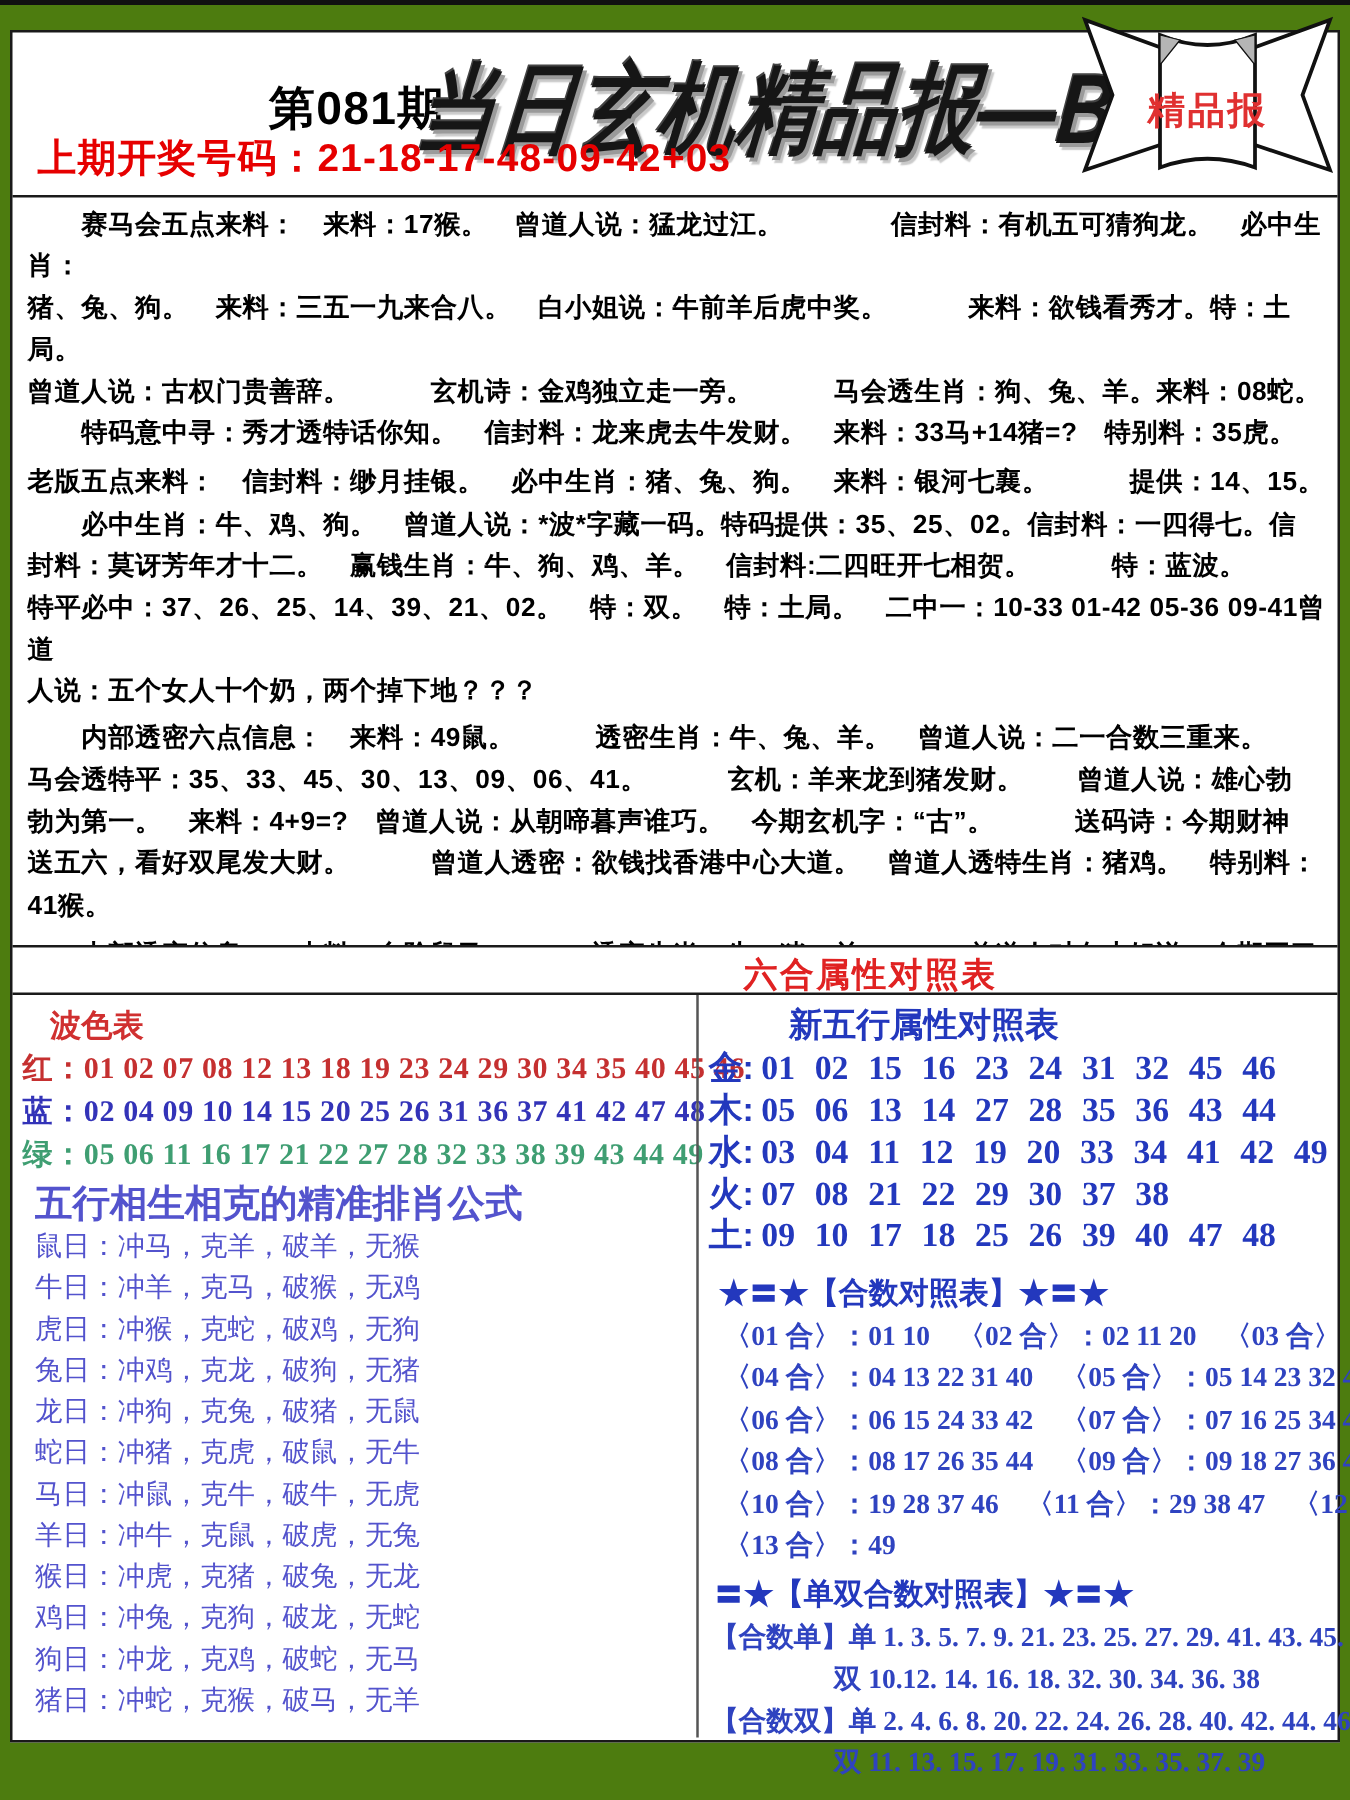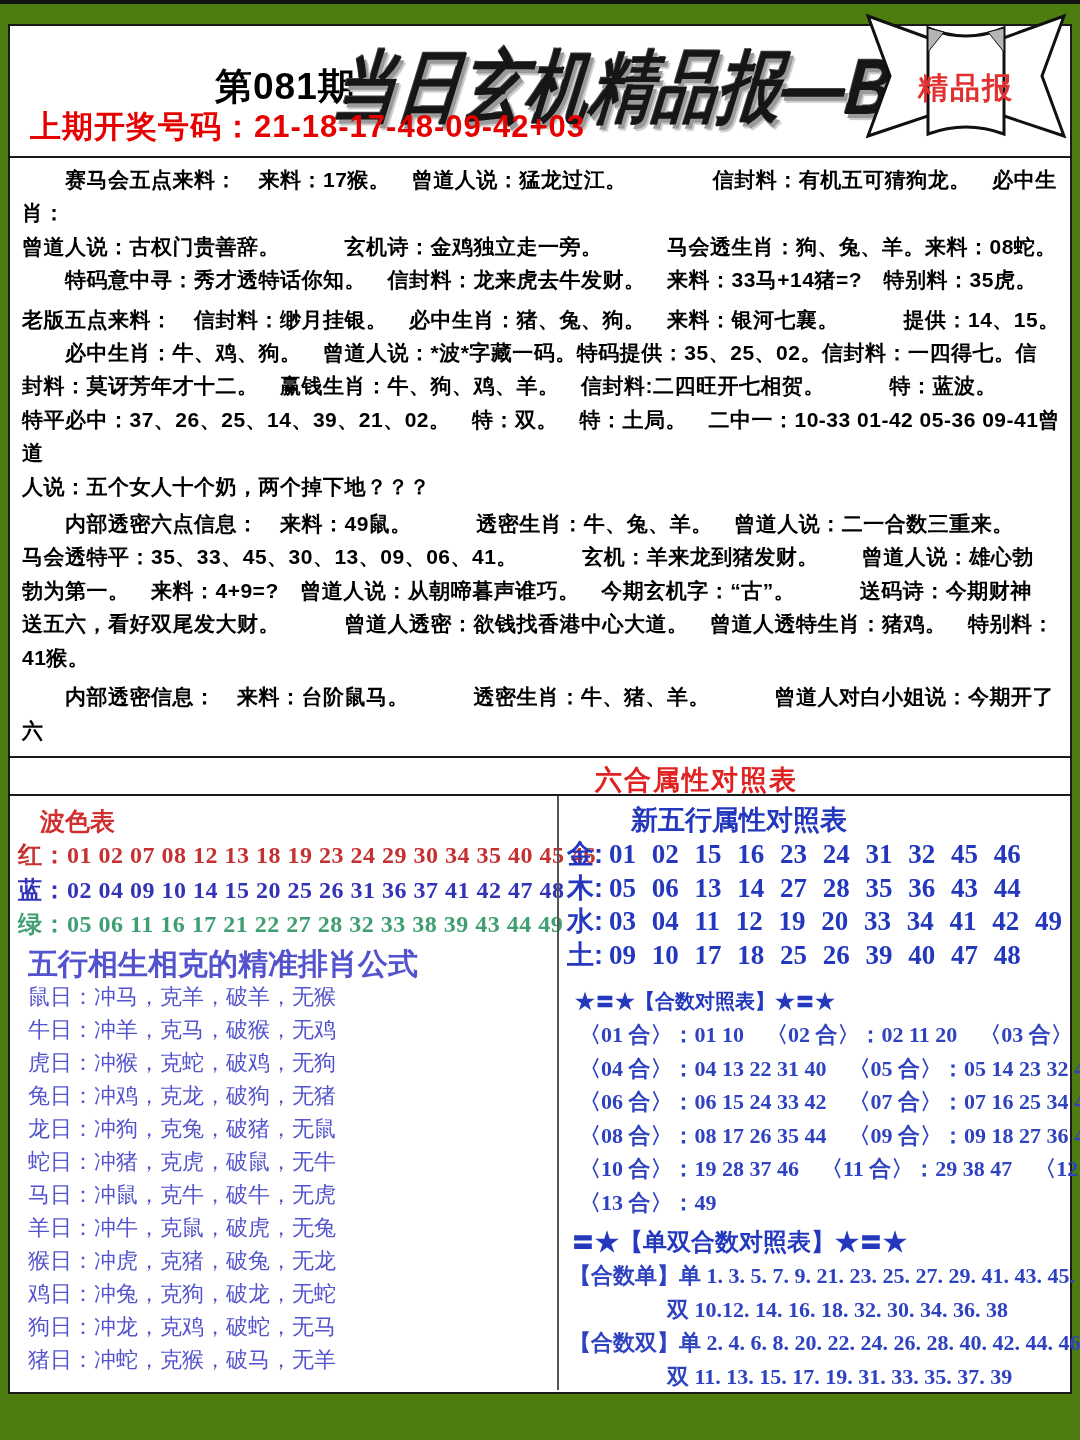--- a/index.html
+++ b/index.html
@@ -41,21 +41,21 @@
   .wave-green { color:#3f9e72; }
 
   .formula-title { font-size:30px; font-weight:900; color:#5353cd; line-height:33px; margin-top:5px; padding-left:10px; }
   .formula-row { font-size:22px; font-weight:400; color:#5353cd; line-height:33px; padding-left:10px; white-space:nowrap; }
 
   .five-title { font-size:27px; font-weight:900; color:#2338bd; padding-left:64px; line-height:36px; }
   .five-row { font-size:27px; font-weight:900; color:#2338bd; line-height:33.5px; white-space:nowrap; font-family:"Liberation Serif", serif; }
   .five-row .fr-label { font-family:"Liberation Sans", sans-serif; }
   .five-row .fr-nums { word-spacing:9px; padding-left:6px; }
 
-  .hesu-title { font-size:20px; font-weight:900; color:#2338bd; line-height:34px; margin-top:12px; padding-left:8px; }
+  .hesu-title { font-size:24px; font-weight:900; color:#2338bd; line-height:34px; margin-top:12px; padding-left:8px; }
   .hesu-row { font-size:22px; font-weight:700; color:#2f43c0; line-height:33.5px; padding-left:12px; white-space:nowrap; font-family:"Liberation Serif", serif; }
 
   .ds-title { font-size:24px; font-weight:900; color:#2338bd; line-height:34px; margin-top:6px; padding-left:4px; }
   .ds-row { font-size:22px; font-weight:700; color:#2f43c0; line-height:33.5px; padding-left:2px; white-space:nowrap; font-family:"Liberation Serif", serif; }
   .ds-indent { padding-left:100px; }
 
   .ribbon-text { font-size:30px; font-weight:900; fill:#e03030; letter-spacing:2px; }
 </style>
 </head>
 <body>
@@ -75,20 +75,21 @@
         <path d="M 68,20 Q 106,36 144,20 L 144,126 Q 106,112 68,126 Z" fill="#ffffff" stroke="#111" stroke-width="3"></path>
         <polygon points="68,20 84,24 68,44" fill="#b5b5b5" stroke="#111" stroke-width="1"></polygon>
         <polygon points="144,20 128,24 144,44" fill="#b5b5b5" stroke="#111" stroke-width="1"></polygon>
         <text x="106" y="90" text-anchor="middle" class="ribbon-text">精品报</text>
       </svg>
     </div>
 
     <div class="textblock">
       <div class="para">
         <div class="tip-line">　　赛马会五点来料：　来料：17猴。　曾道人说：猛龙过江。　　　　信封料：有机五可猜狗龙。　必中生肖：</div>
+        <div class="tip-line">猪、兔、狗。　来料：三五一九来合八。　白小姐说：牛前羊后虎中奖。　　　来料：欲钱看秀才。特：土局。</div>
         <div class="tip-line">曾道人说：古权门贵善辞。　　　玄机诗：金鸡独立走一旁。　　　马会透生肖：狗、兔、羊。来料：08蛇。</div>
         <div class="tip-line">　　特码意中寻：秀才透特话你知。　信封料：龙来虎去牛发财。　来料：33马+14猪=?　特别料：35虎。</div>
       </div>
       <div class="para" style="margin-top:6px;">
         <div class="tip-line">老版五点来料：　信封料：缈月挂银。　必中生肖：猪、兔、狗。　来料：银河七襄。　　　提供：14、15。</div>
         <div class="tip-line">　　必中生肖：牛、鸡、狗。　曾道人说：*波*字藏一码。特码提供：35、25、02。信封料：一四得七。信</div>
         <div class="tip-line">封料：莫讶芳年才十二。　赢钱生肖：牛、狗、鸡、羊。　信封料:二四旺开七相贺。　　　特：蓝波。</div>
         <div class="tip-line">特平必中：37、26、25、14、39、21、02。　特：双。　特：土局。　二中一：10-33 01-42 05-36 09-41曾道</div>
         <div class="tip-line">人说：五个女人十个奶，两个掉下地？？？</div>
       </div>
@@ -143,20 +144,23 @@
         <div class="five-row">
           <span class="fr-label">金:</span><span class="fr-nums">01 02 15 16 23 24 31 32 45 46</span>
         </div>
         <div class="five-row">
           <span class="fr-label">木:</span><span class="fr-nums">05 06 13 14 27 28 35 36 43 44</span>
         </div>
         <div class="five-row">
           <span class="fr-label">水:</span><span class="fr-nums">03 04 11 12 19 20 33 34 41 42 49</span>
         </div>
         <div class="five-row">
+          <span class="fr-label">火:</span><span class="fr-nums">07 08 21 22 29 30 37 38</span>
+        </div>
+        <div class="five-row">
           <span class="fr-label">土:</span><span class="fr-nums">09 10 17 18 25 26 39 40 47 48</span>
         </div>
 
         <div class="hesu-title">★〓★【合数对照表】★〓★</div>
         <div class="hesu-row">〈01 合〉：01 10　〈02 合〉：02 11 20　〈03 合〉：03 12 21 30</div>
         <div class="hesu-row">〈04 合〉：04 13 22 31 40　〈05 合〉：05 14 23 32 41</div>
         <div class="hesu-row">〈06 合〉：06 15 24 33 42　〈07 合〉：07 16 25 34 43</div>
         <div class="hesu-row">〈08 合〉：08 17 26 35 44　〈09 合〉：09 18 27 36 45</div>
         <div class="hesu-row">〈10 合〉：19 28 37 46　〈11 合〉：29 38 47　〈12 合〉：39 48</div>
         <div class="hesu-row">〈13 合〉：49</div>

